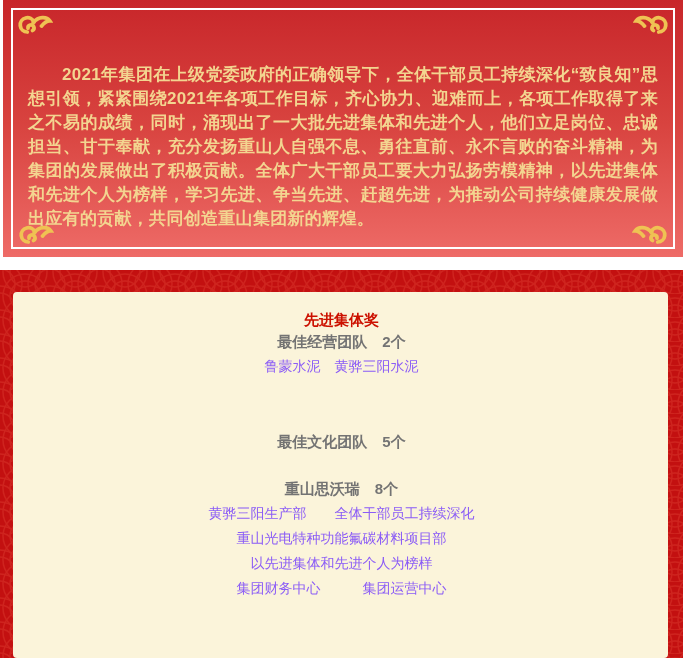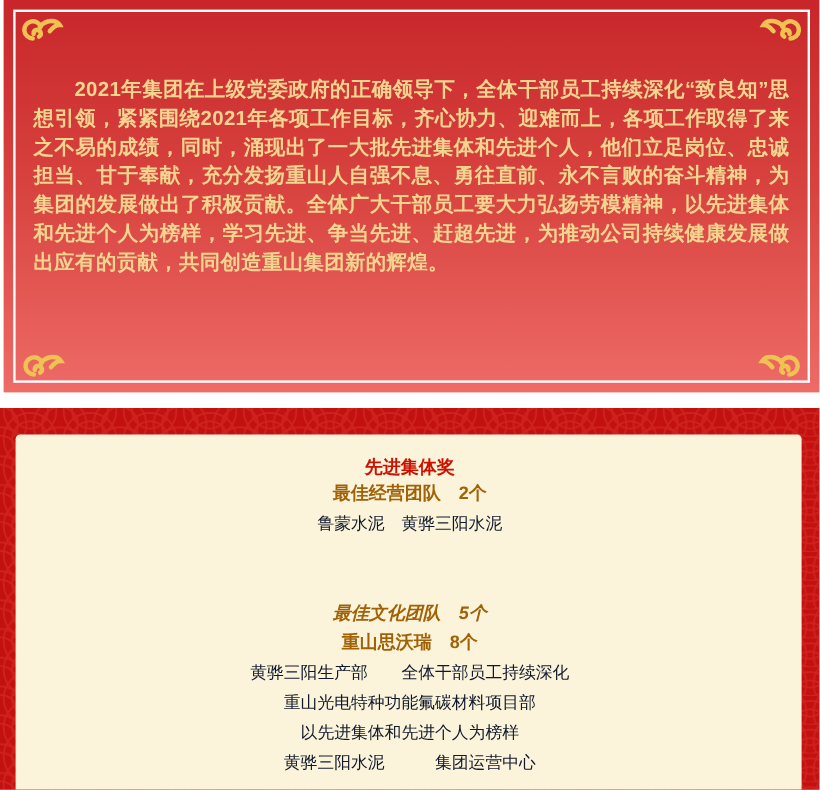--- a/index.html
+++ b/index.html
@@ -5,21 +5,21 @@
   html,body{margin:0;padding:0;}
   body{
     width:683px;height:658px;overflow:hidden;background:#ffffff;
     font-family:"Liberation Sans","DejaVu Sans",sans-serif;
     -webkit-font-smoothing:antialiased;
   }
   
   .banner{
     position:relative;
     margin-left:3px;
-    height:327px;
+    height:257px;
     background:linear-gradient(180deg,#c8262a 0%,#d8433f 48%,#ee6b67 100%);
   }
   .banner-frame{
     position:absolute;left:8px;right:8px;top:8px;bottom:8px;
     border:2px solid #ffffff;
     pointer-events:none;
   }
   .banner-text{
     position:absolute;left:25px;right:25px;top:46px;
     color:#f3d590;
@@ -50,28 +50,28 @@
     height:366px;
     background:#fbf4da;
     border-radius:4px;
     padding:18px 16px 0 18px;
     box-sizing:border-box;
   }
   .awards-title{
     color:#cc1100;font-size:15px;font-weight:bold;line-height:20px;
   }
   .group-heading{
-    color:#a16207;font-size:15px;font-weight:bold;line-height:24px;
+    color:#737373;font-size:15px;font-weight:bold;line-height:24px;
   }
   .group-line{
-    color:#0f172a;font-size:14px;line-height:25px;
+    color:#8b5cf6;font-size:14px;line-height:25px;
     white-space:pre-wrap;
   }
   .group-business{margin-bottom:51px;}
-  .group-culture{font-style:italic;}
+  .group-culture{margin-bottom:23px;}
 </style>
 </head>
 <body>
 
 <div>
 
   <div class="banner">
     <div class="banner-frame"></div>
 
     <svg class="cloud cloud-tl" viewBox="0 0 48 36">
@@ -166,18 +166,18 @@
 
       <div class="group group-culture">
         <div class="group-heading">最佳文化团队　5个</div>
       </div>
 
       <div class="group group-innovation">
         <div class="group-heading">重山思沃瑞　8个</div>
         <div class="group-line">黄骅三阳生产部　　全体干部员工持续深化</div>
         <div class="group-line">重山光电特种功能氟碳材料项目部</div>
         <div class="group-line">以先进集体和先进个人为榜样</div>
-        <div class="group-line">黄骅三阳水泥　　　集团运营中心</div>
+        <div class="group-line">集团财务中心　　　集团运营中心</div>
       </div>
     </div>
   </div>
 
 </div>
 
 </body></html>

